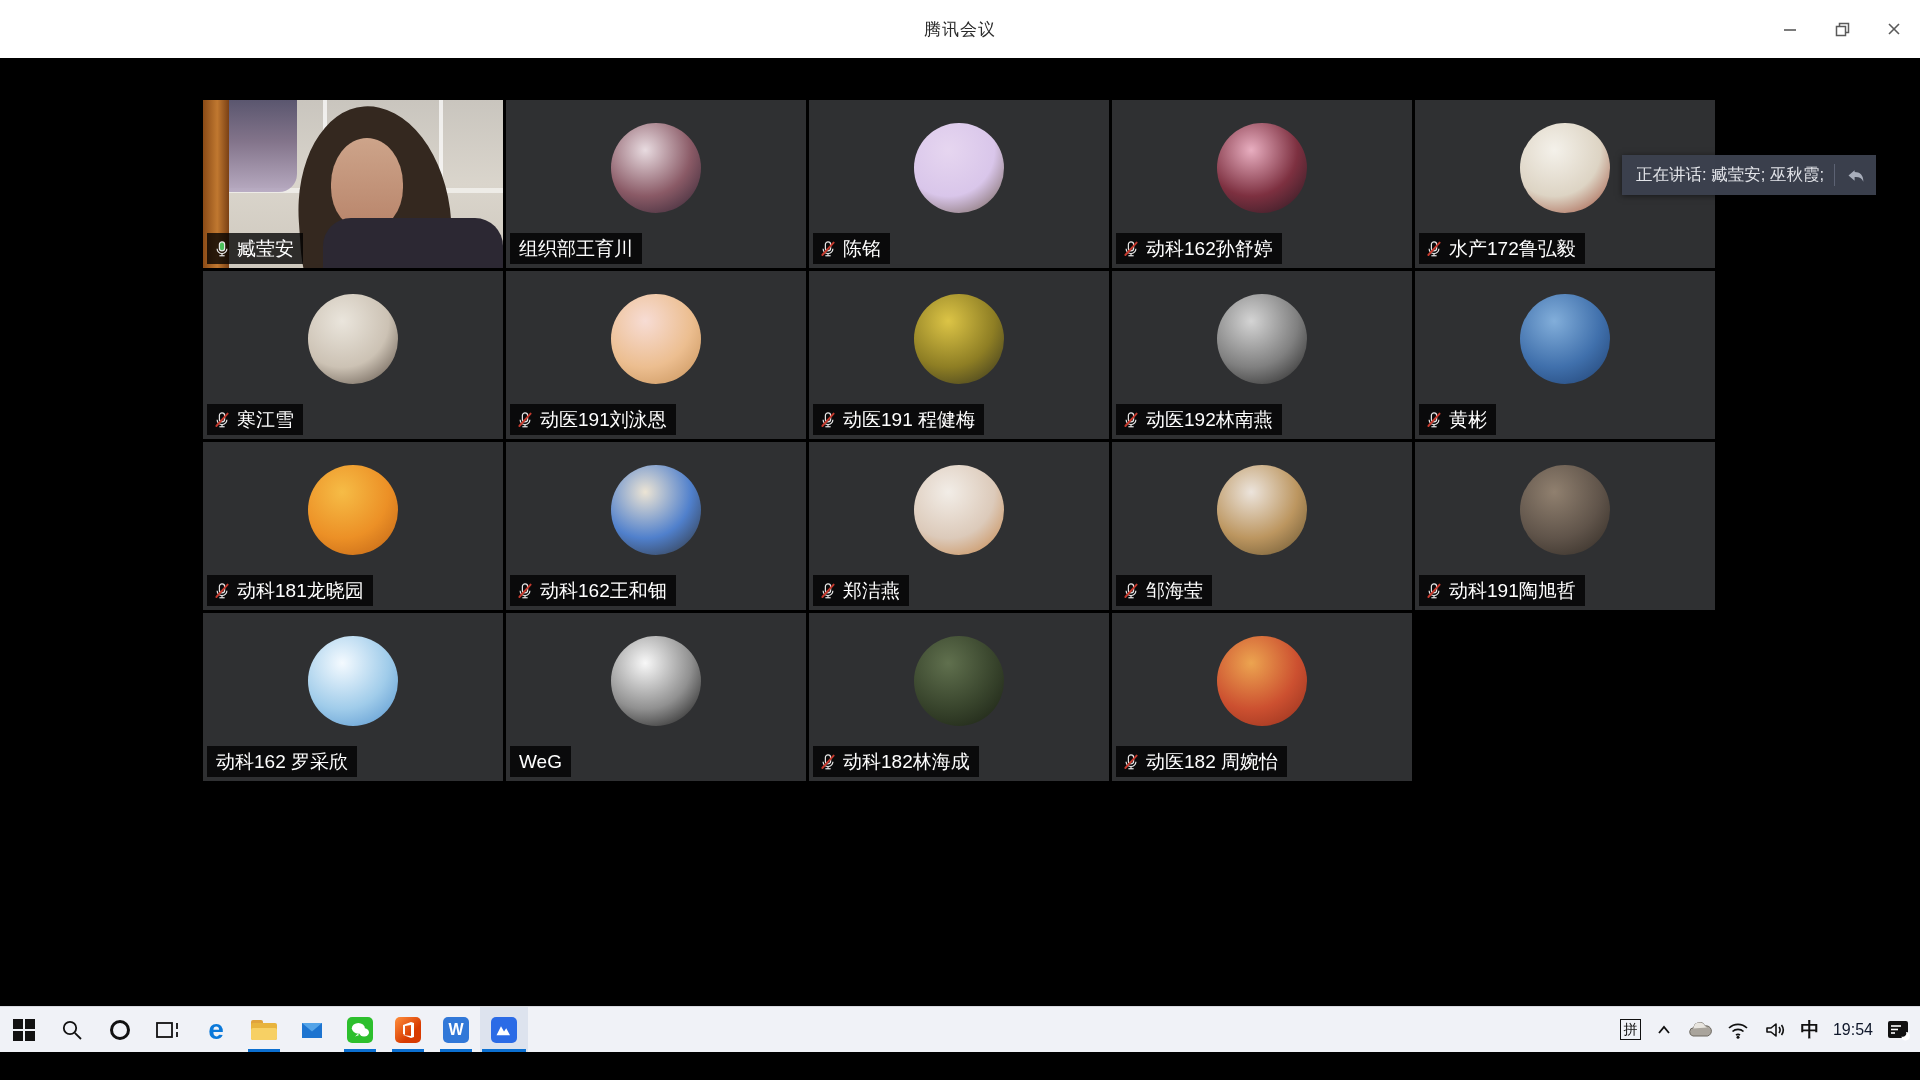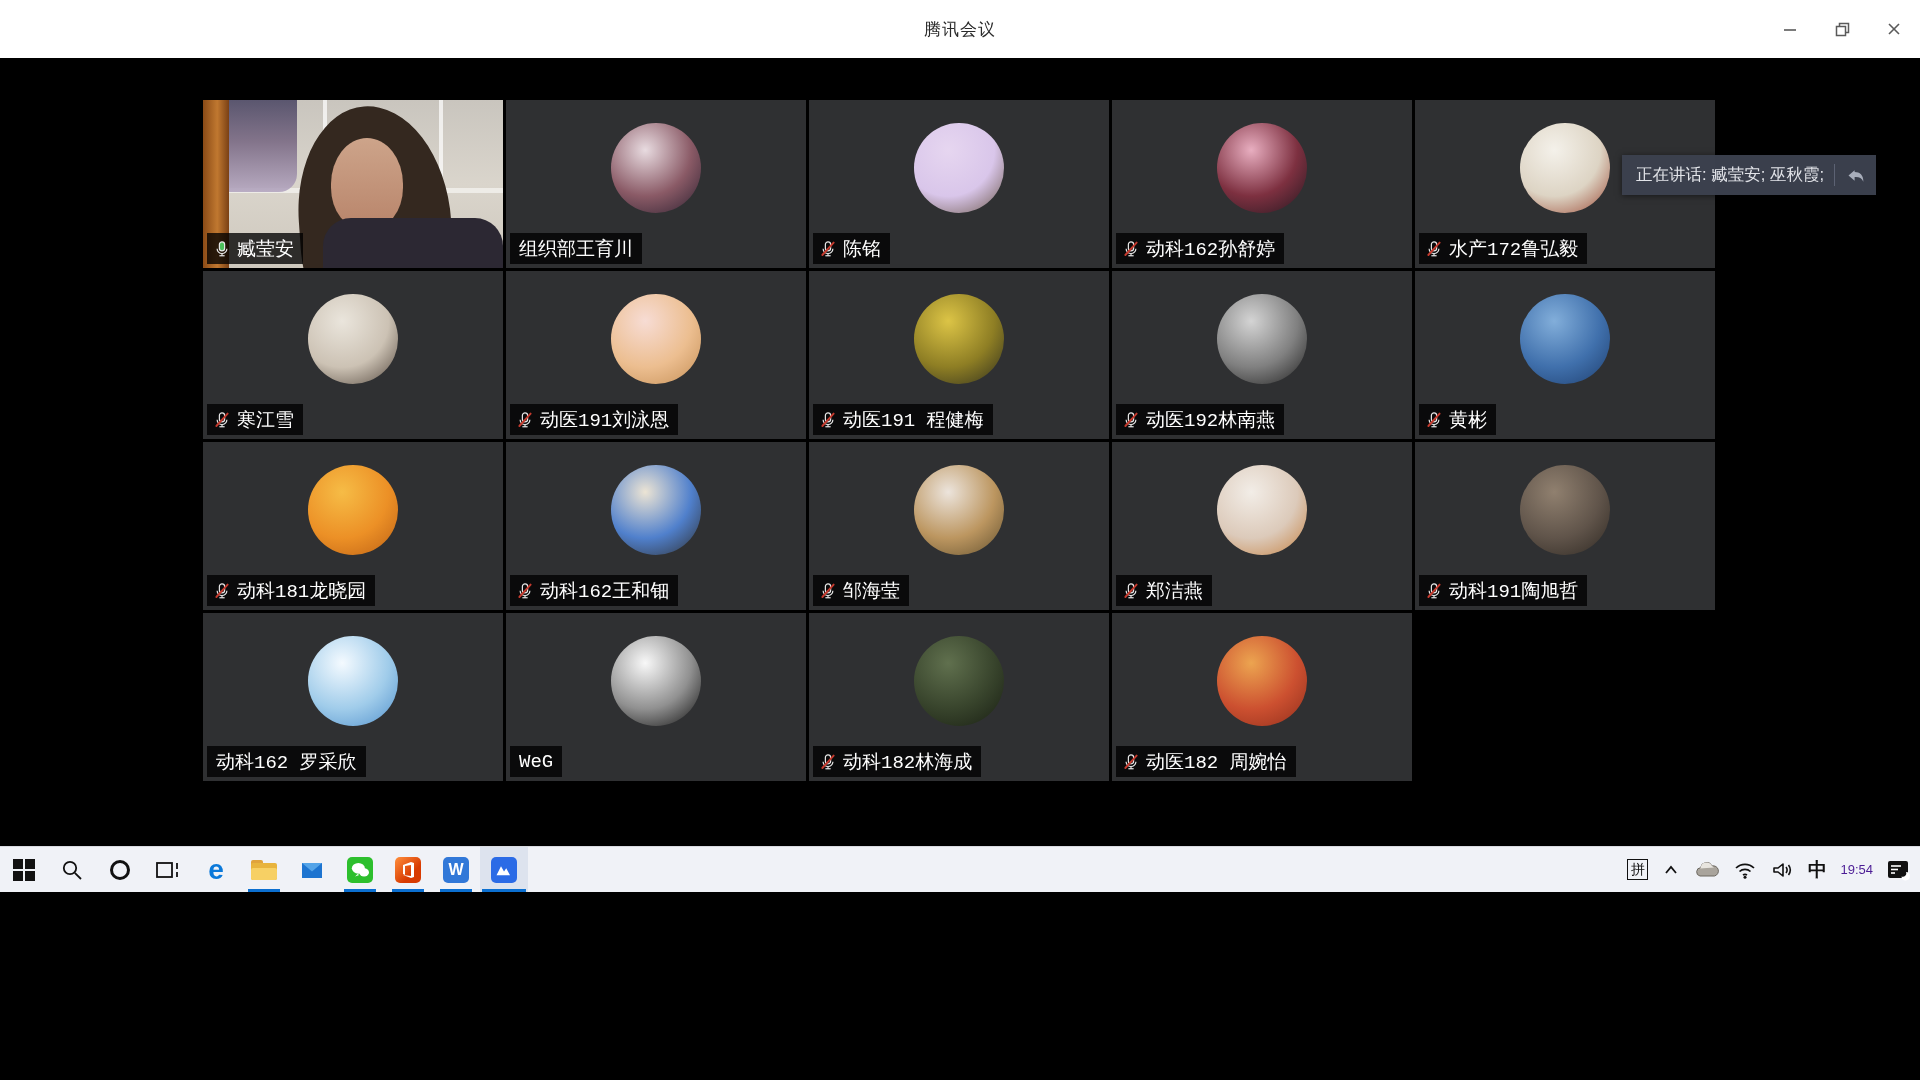--- a/index.html
+++ b/index.html
@@ -1,37 +1,37 @@
 <!DOCTYPE html>
 <html><head>
 <meta charset="utf-8">
 <style>
   html,body{margin:0;padding:0;width:1920px;height:1080px;overflow:hidden;
     font-family:"Liberation Sans","DejaVu Sans",sans-serif;background:#000;}
-  .app{position:relative;width:1920px;height:892px;}
+  .app{position:relative;width:1920px;height:1052px;}
 
   
   .titlebar{position:absolute;top:0;left:0;width:1920px;height:58px;background:#ffffff;
     display:flex;align-items:center;justify-content:center;}
   .titlebar .title{font-size:17px;color:#2b2b2b;letter-spacing:1px;}
   .win-controls{position:absolute;right:0;top:0;height:58px;display:flex;}
   .ctrl{width:52px;height:58px;display:flex;align-items:center;justify-content:center;cursor:pointer;}
   .ctrl svg{display:block;}
 
   
   .stage{position:absolute;top:58px;left:0;width:1920px;height:976px;background:#000;}
   .grid{position:absolute;left:203px;top:42px;width:1512px;height:852px;
     display:grid;grid-template-columns:repeat(5,300px);grid-auto-rows:168px;gap:3px;}
   .tile{position:relative;background:#2f3032;overflow:hidden;cursor:pointer;}
   .tile.speaking{outline:2px solid #27a35a;outline-offset:-2px;}
   .avatar{position:absolute;left:50%;top:23px;width:90px;height:90px;margin-left:-45px;
     border-radius:50%;}
   .labelwrap{position:absolute;left:4px;bottom:4px;display:flex;align-items:stretch;height:31px;max-width:96%;}
   .mbadge{width:31px;height:31px;background:#f08519;display:flex;align-items:center;justify-content:center;flex:0 0 31px;}
-  .labelbg{background:rgba(0,0,0,0.78);display:flex;align-items:center;gap:6px;padding:0 9px 0 6px;font-family:Liberation Mono, monospace;}
+  .labelbg{background:rgba(0,0,0,0.78);display:flex;align-items:center;gap:6px;padding:0 9px 0 6px;}
   .labelbg.noicon{padding-left:9px;}
   .pname{color:#fff;font-size:19px;white-space:nowrap;}
   .mic{flex:0 0 auto;}
 
   
   .scene{position:absolute;inset:0;}
   .sc-wood{position:absolute;left:0;top:0;bottom:0;width:26px;
     background:linear-gradient(90deg,#8a4a16,#c07830 55%,#7a4014);}
   .sc-room{position:absolute;left:26px;top:0;right:0;bottom:0;
     background:linear-gradient(180deg,#c9c5be,#dad5cc 50%,#cec8bd);}
@@ -61,21 +61,21 @@
   .tb-btn{position:relative;width:48px;display:flex;align-items:center;justify-content:center;cursor:pointer;}
   .tb-btn.active{background:#dde3ee;}
   .tb-btn .runline{position:absolute;left:8px;right:8px;bottom:0;height:3px;background:#0b6fd0;}
   .tb-btn.active .runline{left:2px;right:2px;}
   .tb-spacer{flex:1;}
   .tray{display:flex;align-items:center;gap:13px;padding-right:10px;}
   .tray-item{display:flex;align-items:center;justify-content:center;cursor:pointer;min-width:20px;height:46px;}
   .ime-pin{border:1.6px solid #111;width:21px;height:21px;display:flex;align-items:center;justify-content:center;
     font-size:14px;color:#111;box-sizing:border-box;}
   .ime-lang{font-size:19px;font-weight:700;color:#111;}
-  .clock{font-size:13px;color:#4c1d95;}
+  .clock{font-size:16px;color:#0f172a;}
   .winlogo{display:grid;grid-template-columns:10px 10px;grid-template-rows:10px 10px;gap:2px;}
   .winlogo div{background:#121212;}
   .folder{position:relative;width:26px;height:20px;}
   .f-back{position:absolute;left:0;top:0;width:12px;height:6px;background:#e0a33c;border-radius:2px 2px 0 0;}
   .f-body{position:absolute;left:0;top:3px;width:26px;height:17px;background:#e8b43e;border-radius:2px;}
   .f-front{position:absolute;left:0;top:8px;width:26px;height:12px;background:#f7d064;border-radius:2px;}
   .sq-icon{width:26px;height:26px;border-radius:5px;display:flex;align-items:center;justify-content:center;}
   .edge-e{color:#0b79da;font-size:28px;font-weight:700;line-height:26px;}
 </style>
 </head>
@@ -284,46 +284,46 @@
                 <path d="M5.5 11.5a6.5 6.5 0 0 0 13 0" fill="none" stroke="#e8e8e8" stroke-width="1.6"></path>
                 <line x1="12" y1="18" x2="12" y2="21" stroke="#e8e8e8" stroke-width="1.6"></line>
                 <line x1="8.5" y1="21" x2="15.5" y2="21" stroke="#e8e8e8" stroke-width="1.6"></line>
                 <line x1="4.5" y1="20" x2="19.5" y2="3.5" stroke="#c43a2e" stroke-width="2.6" stroke-linecap="round"></line>
               </svg>
               <span class="pname">动科162王和钿</span>
             </span>
           </div>
         </div>
         <div class="tile">
+          <div class="avatar" style="background: radial-gradient(circle at 38% 30%, rgb(242, 237, 231) 0%, rgb(220, 202, 186) 55%, rgb(196, 128, 64) 100%);"></div>
+          <div class="labelwrap">
+            <span class="labelbg">
+              <svg class="mic" width="18" height="18" viewBox="0 0 24 24">
+                <rect x="8.5" y="2.5" width="7" height="12" rx="3.5" fill="none" stroke="#e8e8e8" stroke-width="1.6"></rect>
+                <path d="M5.5 11.5a6.5 6.5 0 0 0 13 0" fill="none" stroke="#e8e8e8" stroke-width="1.6"></path>
+                <line x1="12" y1="18" x2="12" y2="21" stroke="#e8e8e8" stroke-width="1.6"></line>
+                <line x1="8.5" y1="21" x2="15.5" y2="21" stroke="#e8e8e8" stroke-width="1.6"></line>
+                <line x1="4.5" y1="20" x2="19.5" y2="3.5" stroke="#c43a2e" stroke-width="2.6" stroke-linecap="round"></line>
+              </svg>
+              <span class="pname">郑洁燕</span>
+            </span>
+          </div>
+        </div>
+        <div class="tile">
           <div class="avatar" style="background: radial-gradient(circle at 38% 30%, rgb(236, 228, 220) 0%, rgb(188, 150, 96) 55%, rgb(98, 80, 46) 100%);"></div>
           <div class="labelwrap">
             <span class="labelbg">
               <svg class="mic" width="18" height="18" viewBox="0 0 24 24">
                 <rect x="8.5" y="2.5" width="7" height="12" rx="3.5" fill="none" stroke="#e8e8e8" stroke-width="1.6"></rect>
                 <path d="M5.5 11.5a6.5 6.5 0 0 0 13 0" fill="none" stroke="#e8e8e8" stroke-width="1.6"></path>
                 <line x1="12" y1="18" x2="12" y2="21" stroke="#e8e8e8" stroke-width="1.6"></line>
                 <line x1="8.5" y1="21" x2="15.5" y2="21" stroke="#e8e8e8" stroke-width="1.6"></line>
                 <line x1="4.5" y1="20" x2="19.5" y2="3.5" stroke="#c43a2e" stroke-width="2.6" stroke-linecap="round"></line>
               </svg>
               <span class="pname">邹海莹</span>
-            </span>
-          </div>
-        </div>
-        <div class="tile">
-          <div class="avatar" style="background: radial-gradient(circle at 38% 30%, rgb(242, 237, 231) 0%, rgb(220, 202, 186) 55%, rgb(196, 128, 64) 100%);"></div>
-          <div class="labelwrap">
-            <span class="labelbg">
-              <svg class="mic" width="18" height="18" viewBox="0 0 24 24">
-                <rect x="8.5" y="2.5" width="7" height="12" rx="3.5" fill="none" stroke="#e8e8e8" stroke-width="1.6"></rect>
-                <path d="M5.5 11.5a6.5 6.5 0 0 0 13 0" fill="none" stroke="#e8e8e8" stroke-width="1.6"></path>
-                <line x1="12" y1="18" x2="12" y2="21" stroke="#e8e8e8" stroke-width="1.6"></line>
-                <line x1="8.5" y1="21" x2="15.5" y2="21" stroke="#e8e8e8" stroke-width="1.6"></line>
-                <line x1="4.5" y1="20" x2="19.5" y2="3.5" stroke="#c43a2e" stroke-width="2.6" stroke-linecap="round"></line>
-              </svg>
-              <span class="pname">郑洁燕</span>
             </span>
           </div>
         </div>
         <div class="tile">
           <div class="avatar" style="background: radial-gradient(circle at 38% 30%, rgb(144, 128, 111) 0%, rgb(96, 84, 74) 55%, rgb(46, 40, 34) 100%);"></div>
           <div class="labelwrap">
             <span class="labelbg">
               <svg class="mic" width="18" height="18" viewBox="0 0 24 24">
                 <rect x="8.5" y="2.5" width="7" height="12" rx="3.5" fill="none" stroke="#e8e8e8" stroke-width="1.6"></rect>
                 <path d="M5.5 11.5a6.5 6.5 0 0 0 13 0" fill="none" stroke="#e8e8e8" stroke-width="1.6"></path>

